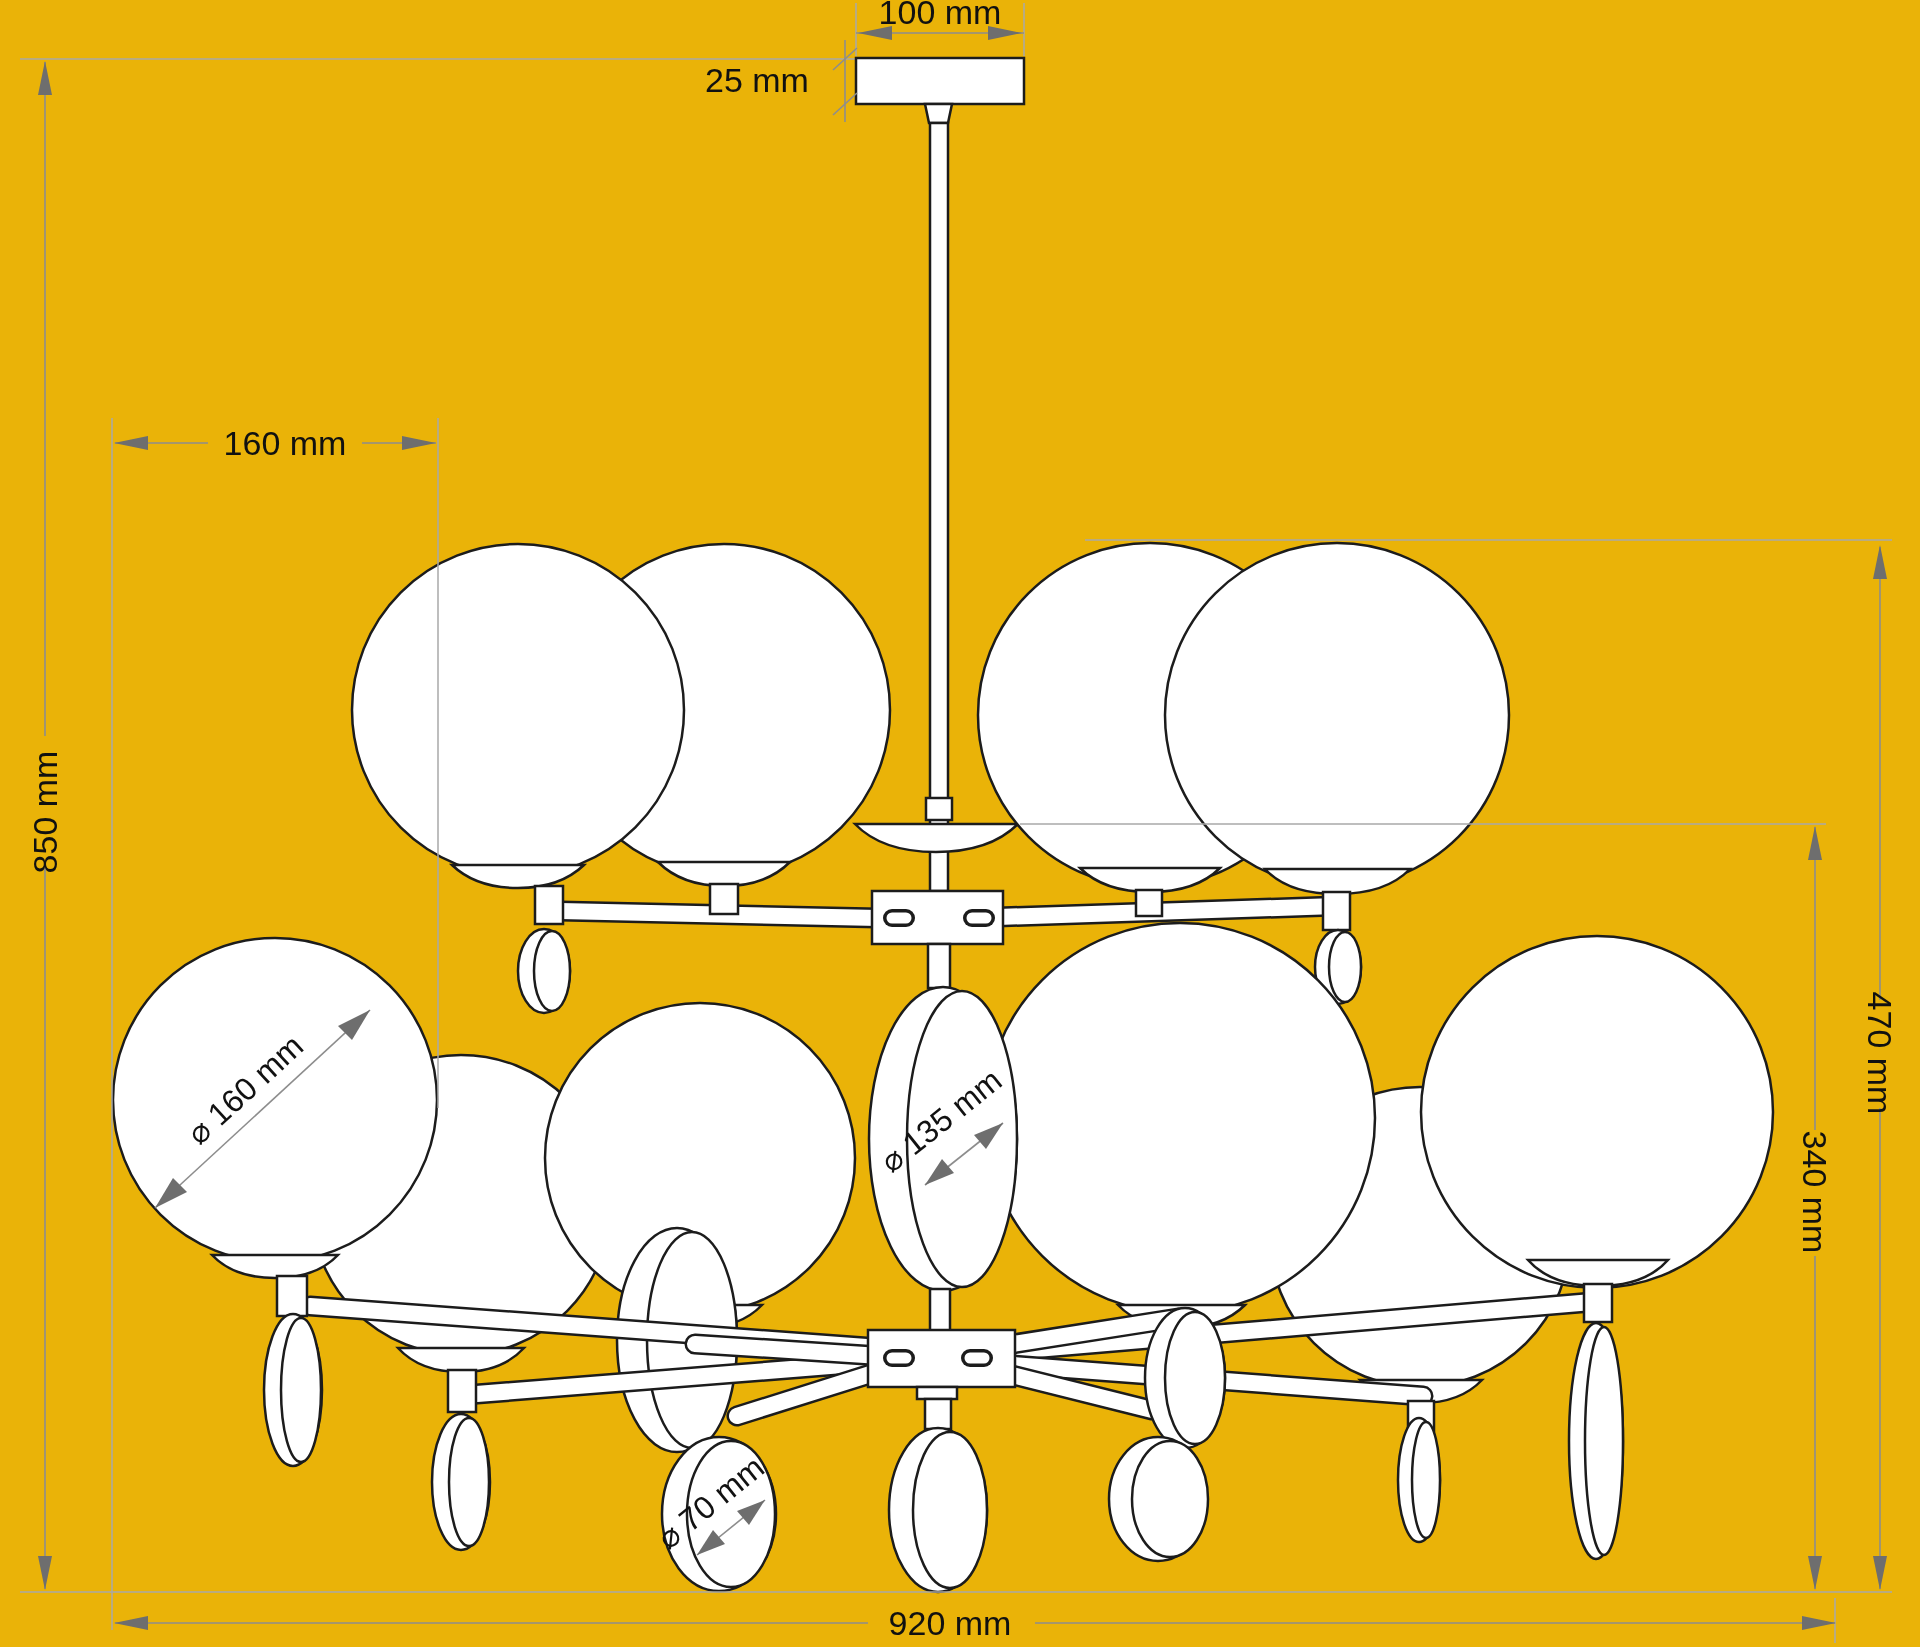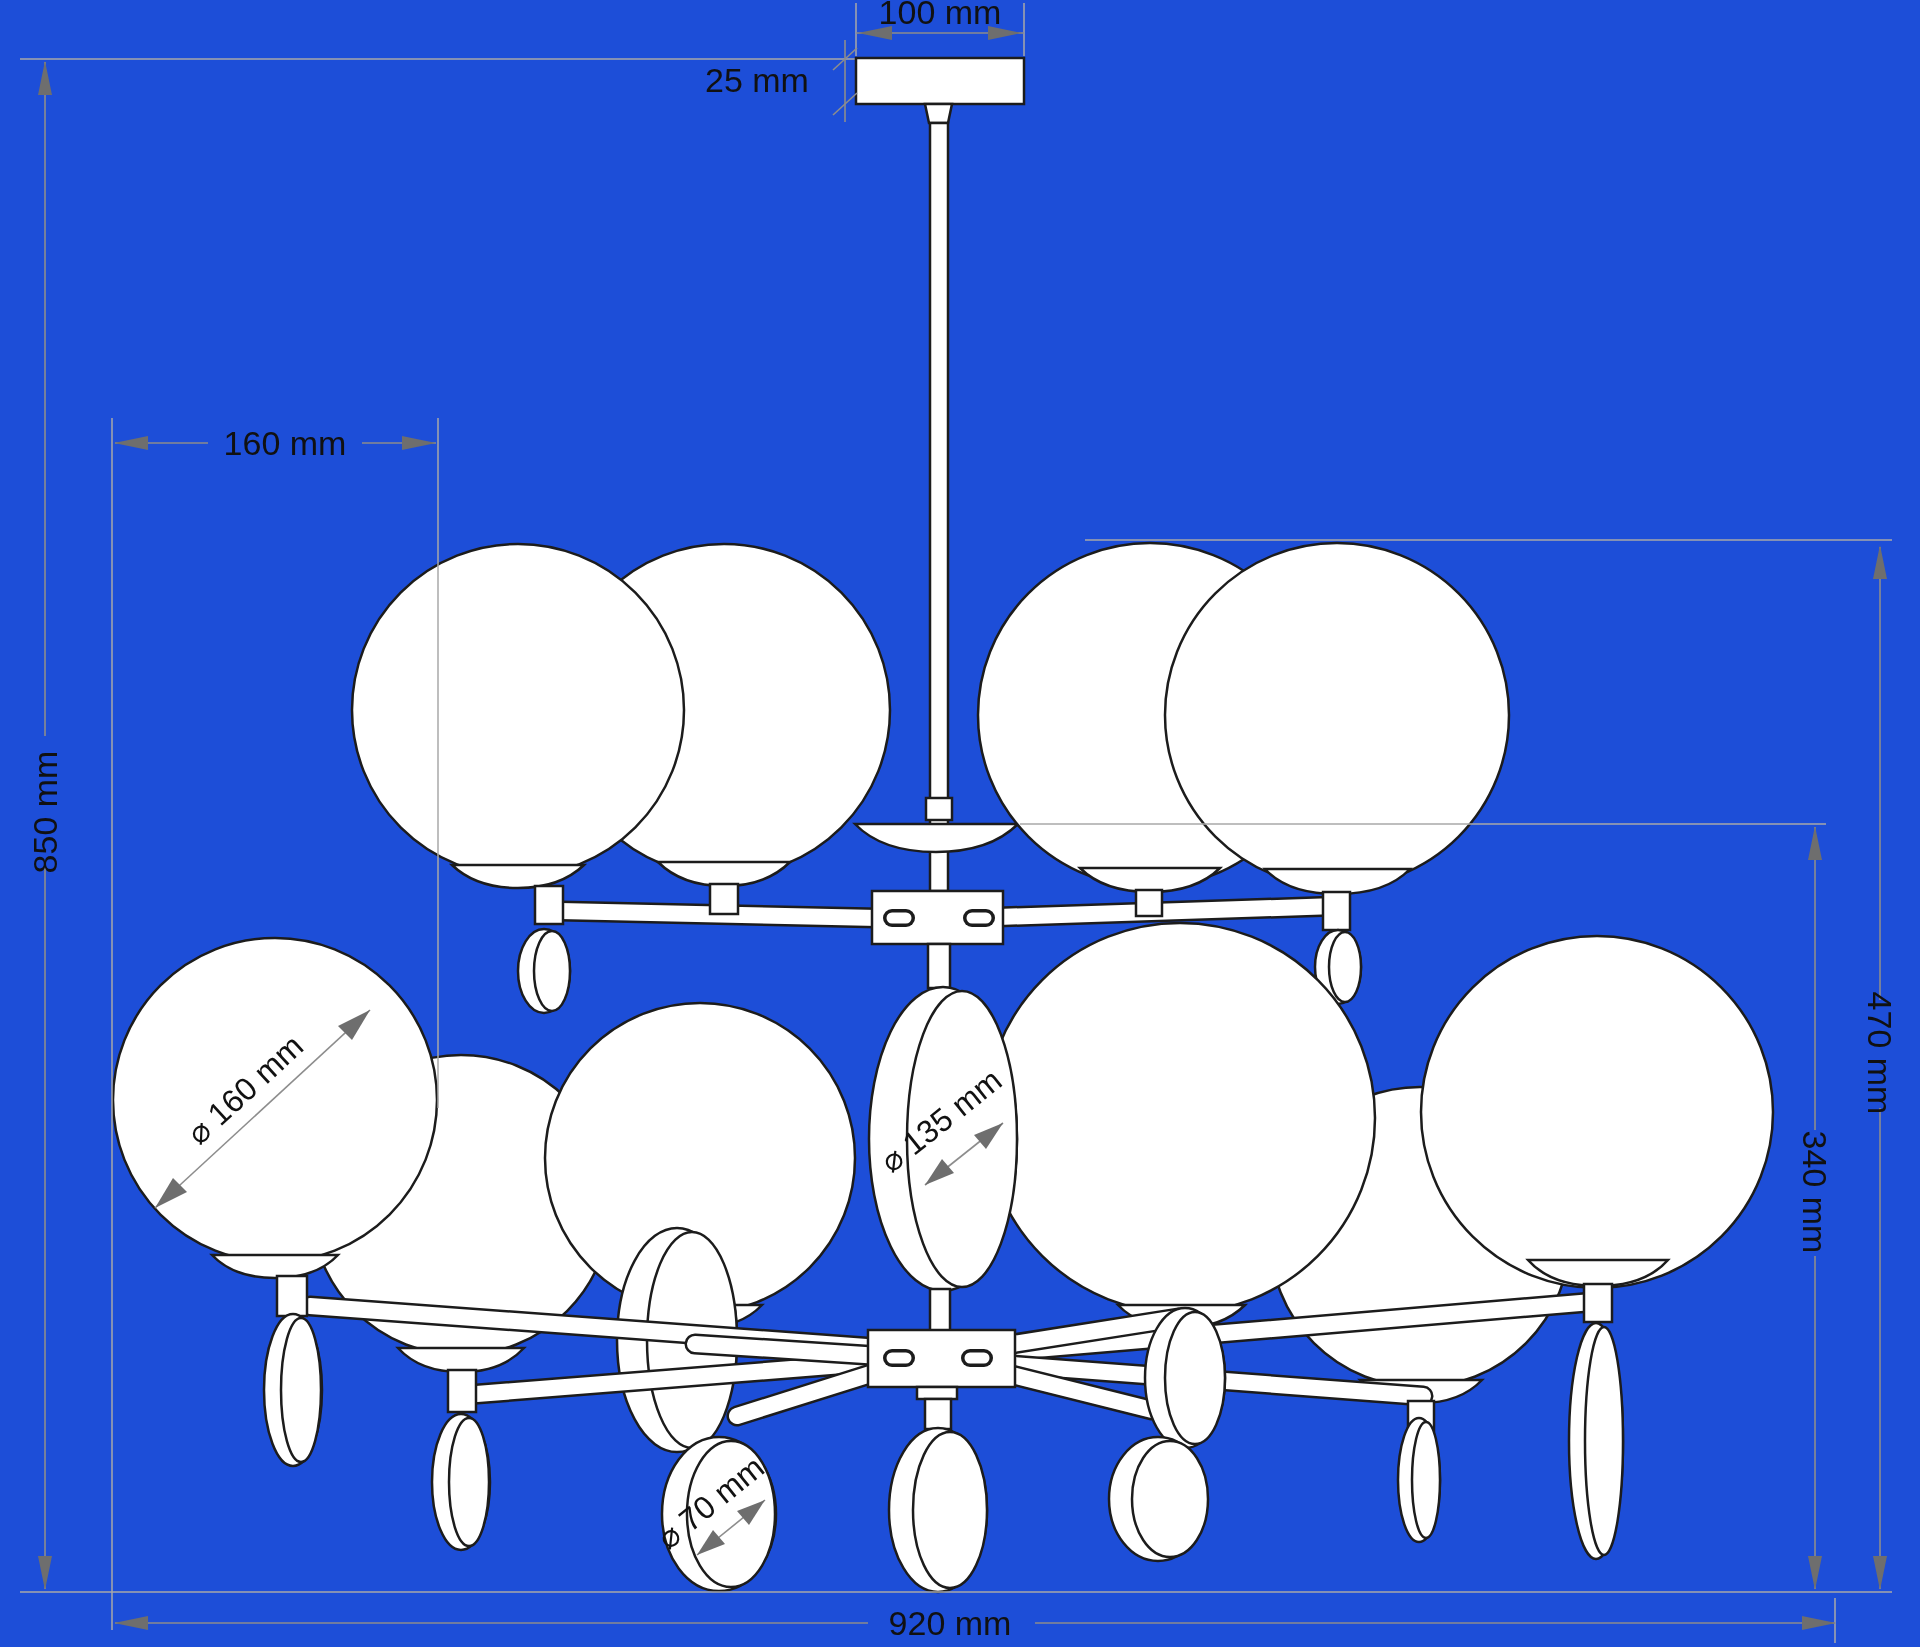--- a/index.html
+++ b/index.html
@@ -1,17 +1,17 @@
 <!DOCTYPE html>
 <html><head>
 <meta charset="utf-8">
 <style>
   html,body{margin:0;padding:0;background:#ffffff;}
   body{font-family:"Liberation Sans", sans-serif;}
-  .stage{width:1920px;height:1647px;position:relative;background:#1d4ed8;}
+  .stage{width:1920px;height:1647px;position:relative;background:#eab308;}
   svg{display:block;}
   .shape{fill:#ffffff;stroke:#1c1c1c;stroke-width:2.5;}
   .arm-o{stroke:#1c1c1c;stroke-width:21;stroke-linecap:round;fill:none;}
   .arm-i{stroke:#ffffff;stroke-width:16;stroke-linecap:round;fill:none;}
   .slot-o{stroke:#1c1c1c;stroke-width:18;stroke-linecap:round;fill:none;}
   .slot-i{stroke:#ffffff;stroke-width:11;stroke-linecap:round;fill:none;}
   .dim{stroke:#8d8d8d;stroke-width:1.6;fill:none;}
   .ext{stroke:#a8a8a8;stroke-width:1.5;fill:none;}
   .head{fill:#6e6e6e;stroke:none;}
   .dimtext{fill:#111111;font-size:34px;font-family:"Liberation Sans",sans-serif;}

